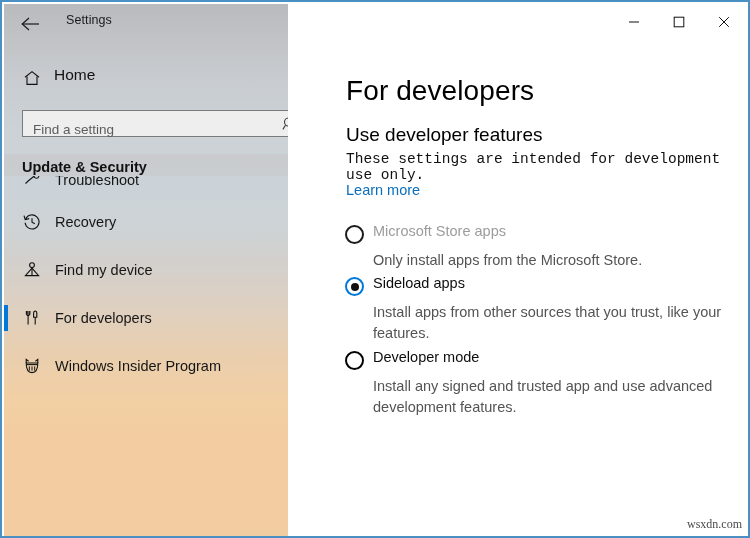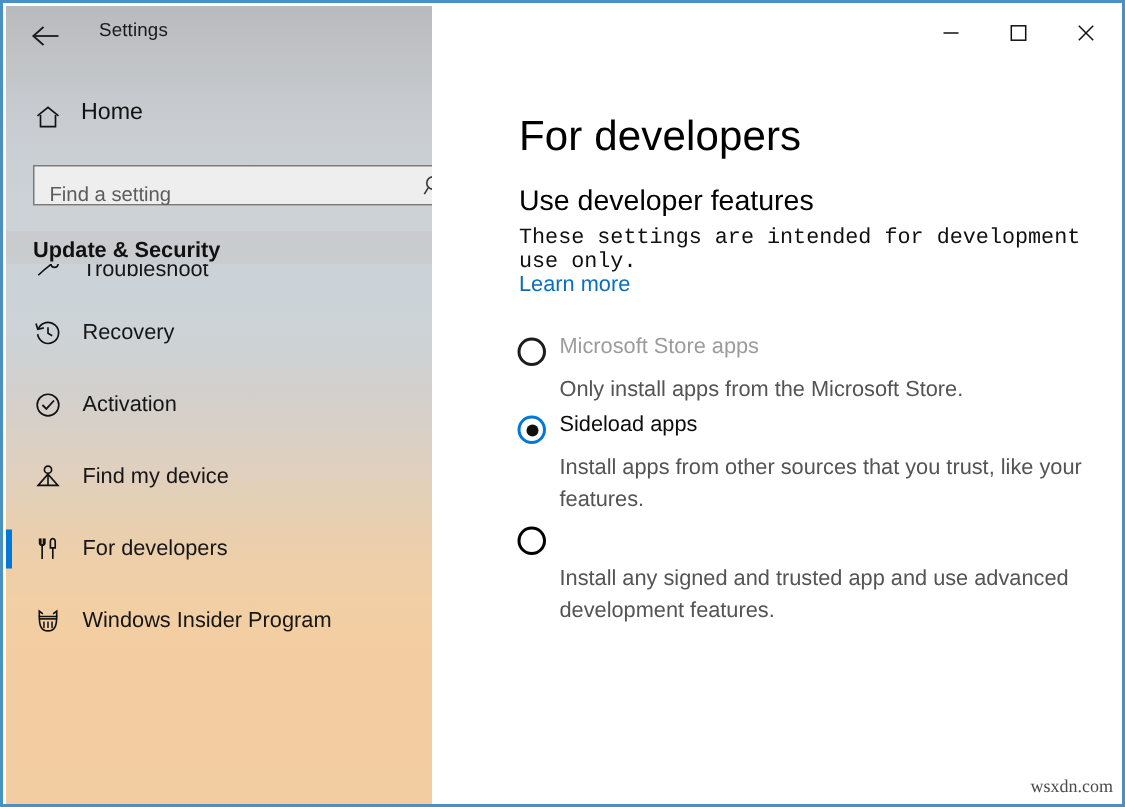--- a/index.html
+++ b/index.html
@@ -351,29 +351,20 @@
         <span class="nav-icon">
           <svg width="20" height="20" viewBox="0 0 20 20">
             <path d="M3.6 7.2 A7 7 0 1 1 3.1 10.8" fill="none" stroke="#111" stroke-width="1.1"></path>
             <polyline points="2.0,3.6 3.2,7.5 7.2,6.6" fill="none" stroke="#111" stroke-width="1.1"></polyline>
             <polyline points="10,6.2 10,10.2 12.8,11.8" fill="none" stroke="#111" stroke-width="1.1"></polyline>
           </svg>
         </span>
         <span class="nav-label">Recovery</span>
       </div>
 
-      <div class="nav-item">
-        <span class="nav-icon">
-          <svg width="20" height="20" viewBox="0 0 20 20">
-            <circle cx="10" cy="10" r="7.2" fill="none" stroke="#111" stroke-width="1.1"></circle>
-            <polyline points="6.3,10 8.9,12.6 14.0,7.0" fill="none" stroke="#111" stroke-width="1.2"></polyline>
-          </svg>
-        </span>
-        <span class="nav-label">Activation</span>
-      </div>
 
       <div class="nav-item">
         <span class="nav-icon">
           <svg width="20" height="20" viewBox="0 0 20 20">
             <circle cx="10" cy="5.1" r="2.4" fill="none" stroke="#111" stroke-width="1.1"></circle>
             <path d="M10 8.1 L3.4 15.6 L16.6 15.6 Z" fill="none" stroke="#111" stroke-width="1.1"></path>
             <line x1="10" y1="8.1" x2="10" y2="15.6" stroke="#111" stroke-width="1.1"></line>
           </svg>
         </span>
         <span class="nav-label">Find my device</span>
@@ -433,20 +424,21 @@
           <span class="radio-label">Sideload apps</span>
         </div>
         <div class="desc-wrap">
           <div class="option-desc">Install apps from other sources that you trust, like your features.</div>
         </div>
       </div>
 
       <div class="option" style="margin-top:48px;">
         <div class="radio-row">
           <span class="radio-mark"></span>
+          <span class="radio-label">Developer mode</span>
         </div>
         <div class="desc-wrap">
           <div class="option-desc">Install any signed and trusted app and use advanced development features.</div>
         </div>
       </div>
 
     </div>
 
     <div id="watermark">wsxdn.com</div>
   </div>

